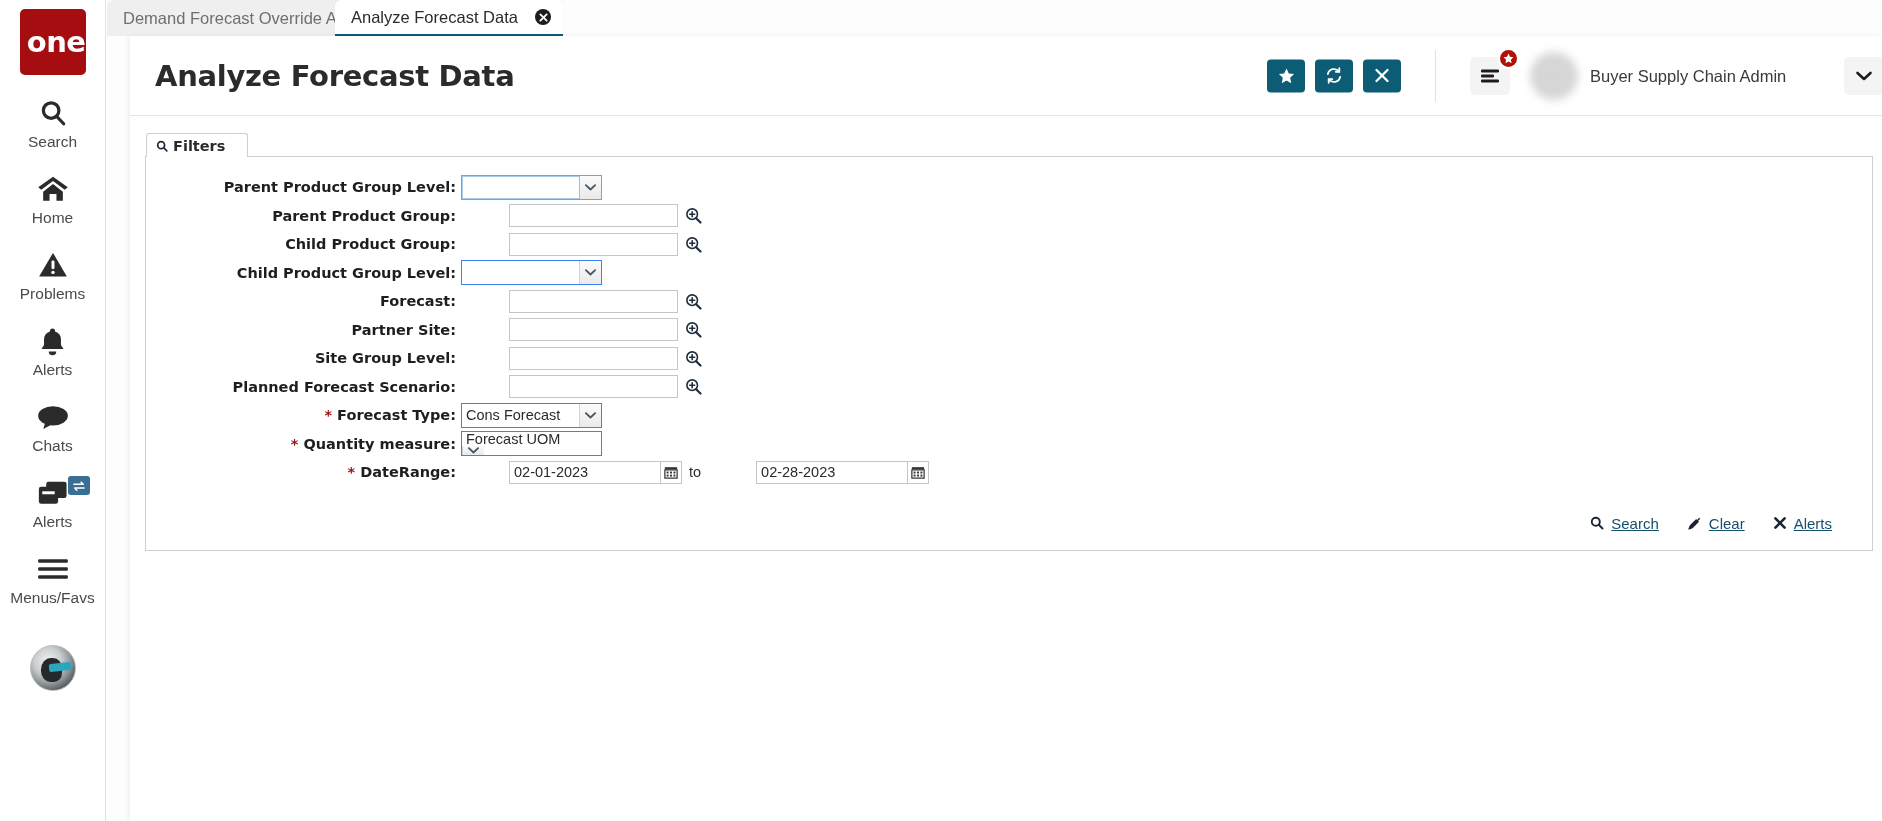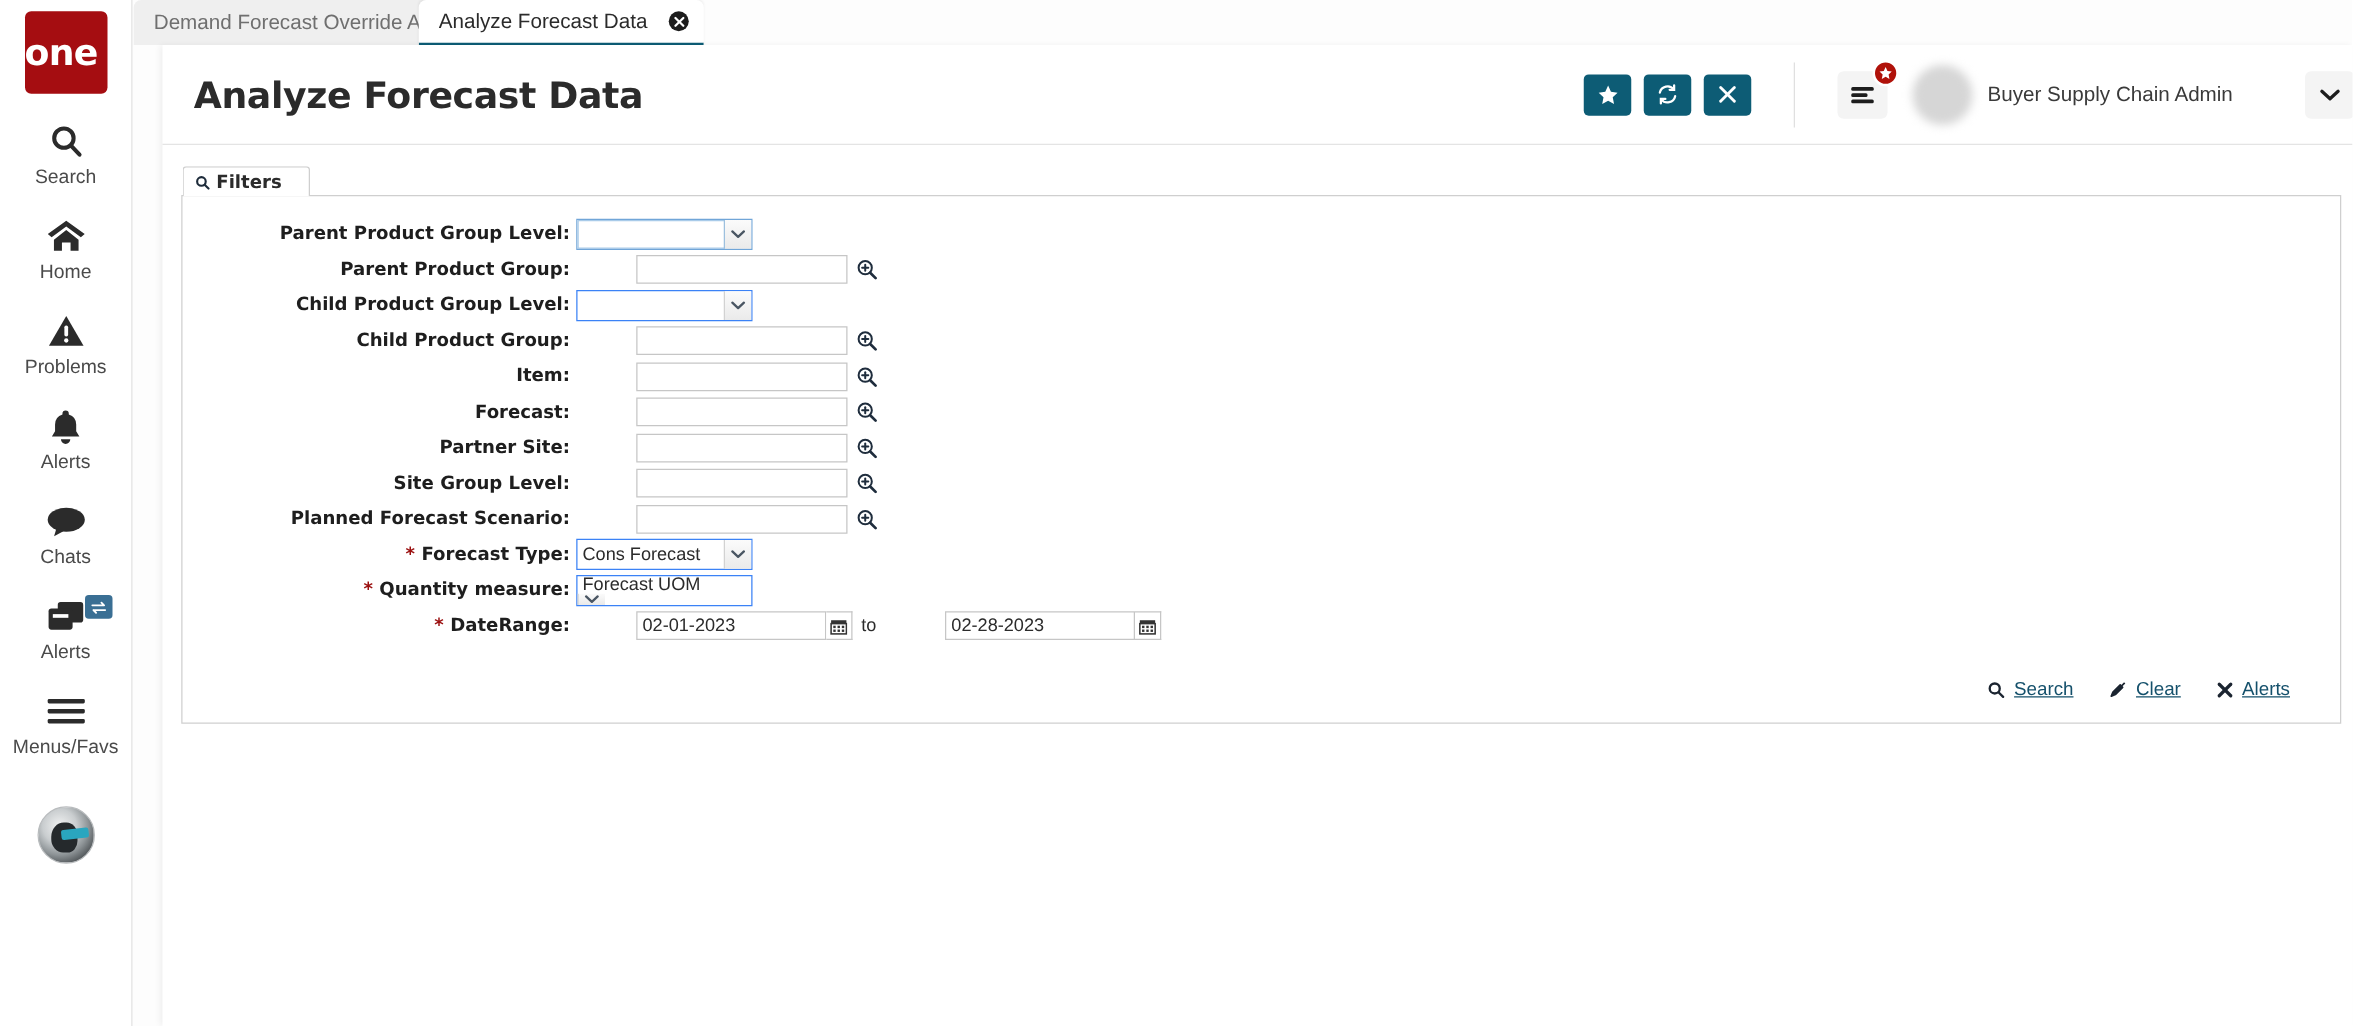--- a/index.html
+++ b/index.html
@@ -29,21 +29,21 @@
     flex-direction: column;
     align-items: center;
   }
   .brand-logo {
     width: 66px; height: 66px;
     margin-top: 9px;
     background: #a50d11;
     border-radius: 5px;
     display: flex;
     align-items: center;
-    justify-content: flex-start;
+    justify-content: flex-end;
     color: #ffffff;
     font-size: 29px;
     font-weight: 700;
     letter-spacing: -0.5px;
     line-height: 1;
     font-family: "DejaVu Sans", sans-serif;
   }
   .rail-item {
     width: 106px;
     margin-top: 21px;
@@ -650,62 +650,48 @@
                 <circle cx="7.6" cy="7.6" r="5.6"></circle>
                 <line x1="11.8" y1="11.8" x2="16.4" y2="16.4" stroke-width="2.3"></line>
                 <line x1="5" y1="7.6" x2="10.2" y2="7.6"></line>
                   <line x1="7.6" y1="5" x2="7.6" y2="10.2"></line>
               </svg>
             </span>
           </div>
         </div>
 
         <div class="filter-row">
+          <div class="filter-label">Child Product Group:</div>
+          <div class="ctl">
+            <input class="txt-input w-lookup" type="text" value="" style="">
+            <span class="lookup-icon">
+              <svg width="17" height="17" viewBox="0 0 18 18" fill="none" stroke="currentColor" stroke-width="1.7" stroke-linecap="round">
+                <circle cx="7.6" cy="7.6" r="5.6"></circle>
+                <line x1="11.8" y1="11.8" x2="16.4" y2="16.4" stroke-width="2.3"></line>
+                <line x1="5" y1="7.6" x2="10.2" y2="7.6"></line>
+                  <line x1="7.6" y1="5" x2="7.6" y2="10.2"></line>
+              </svg>
+            </span>
+          </div>
+        </div>
+
+        <div class="filter-row">
           <div class="filter-label">Child Product Group Level:</div>
           <div class="ctl">
             <div class="sel-wrap" style="width:141px;">
               <div class="sel-value"></div>
               <div class="sel-arrow">
                 <svg width="13" height="9" viewBox="0 0 14 9" fill="none" stroke="currentColor" stroke-width="2" stroke-linecap="round" stroke-linejoin="round">
                     <path d="M2 2 L7 6.6 L12 2"></path>
                   </svg>
               </div>
             </div>
           </div>
         </div>
 
-        <div class="filter-row">
-          <div class="filter-label">Child Product Group:</div>
-          <div class="ctl">
-            <input class="txt-input w-lookup" type="text" value="" style="">
-            <span class="lookup-icon">
-              <svg width="17" height="17" viewBox="0 0 18 18" fill="none" stroke="currentColor" stroke-width="1.7" stroke-linecap="round">
-                <circle cx="7.6" cy="7.6" r="5.6"></circle>
-                <line x1="11.8" y1="11.8" x2="16.4" y2="16.4" stroke-width="2.3"></line>
-                <line x1="5" y1="7.6" x2="10.2" y2="7.6"></line>
-                  <line x1="7.6" y1="5" x2="7.6" y2="10.2"></line>
-              </svg>
-            </span>
-          </div>
-        </div>
-
-        <div class="filter-row">
-          <div class="filter-label">Item:</div>
-          <div class="ctl">
-            <input class="txt-input w-lookup" type="text" value="" style="">
-            <span class="lookup-icon">
-              <svg width="17" height="17" viewBox="0 0 18 18" fill="none" stroke="currentColor" stroke-width="1.7" stroke-linecap="round">
-                <circle cx="7.6" cy="7.6" r="5.6"></circle>
-                <line x1="11.8" y1="11.8" x2="16.4" y2="16.4" stroke-width="2.3"></line>
-                <line x1="5" y1="7.6" x2="10.2" y2="7.6"></line>
-                  <line x1="7.6" y1="5" x2="7.6" y2="10.2"></line>
-              </svg>
-            </span>
-          </div>
-        </div>
 
         <div class="filter-row">
           <div class="filter-label">Forecast:</div>
           <div class="ctl">
             <input class="txt-input w-lookup" type="text" value="" style="">
             <span class="lookup-icon">
               <svg width="17" height="17" viewBox="0 0 18 18" fill="none" stroke="currentColor" stroke-width="1.7" stroke-linecap="round">
                 <circle cx="7.6" cy="7.6" r="5.6"></circle>
                 <line x1="11.8" y1="11.8" x2="16.4" y2="16.4" stroke-width="2.3"></line>
                 <line x1="5" y1="7.6" x2="10.2" y2="7.6"></line>

